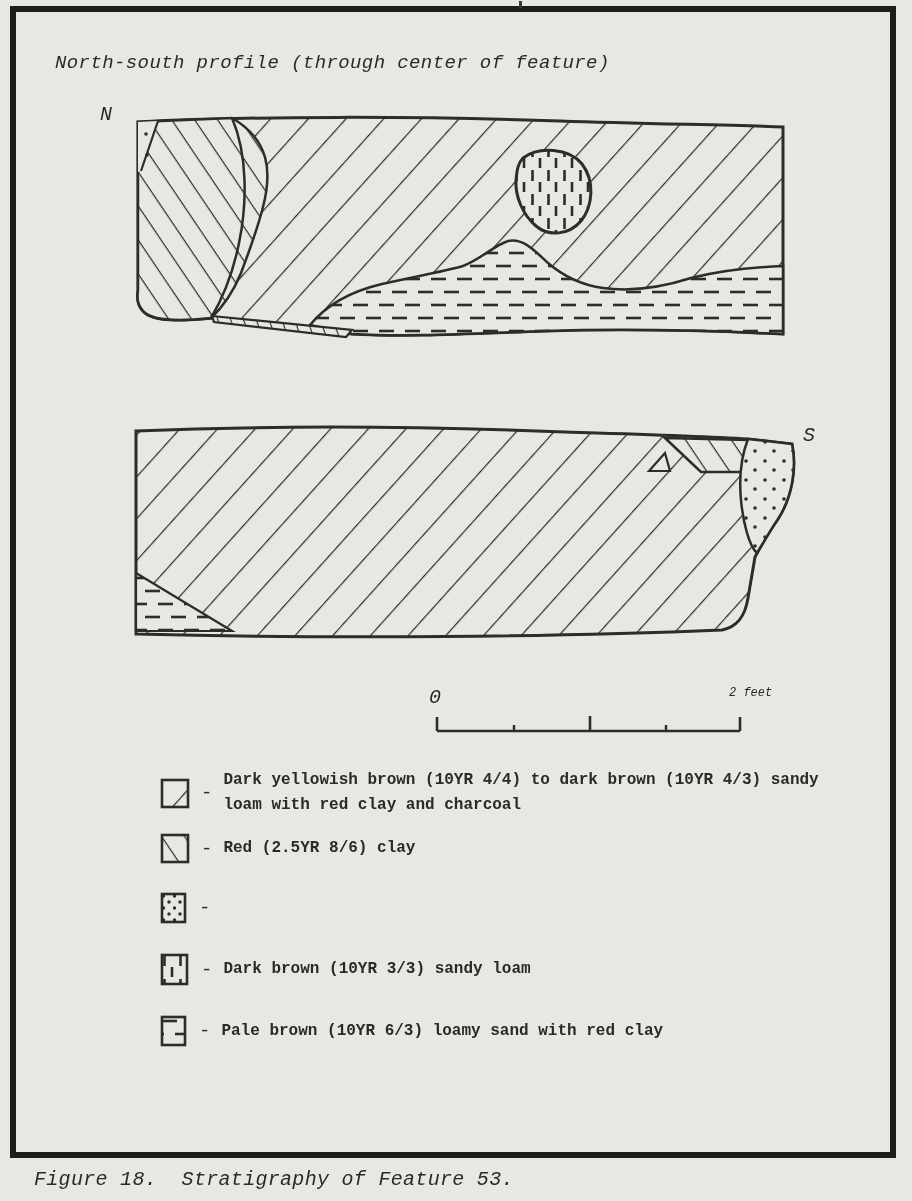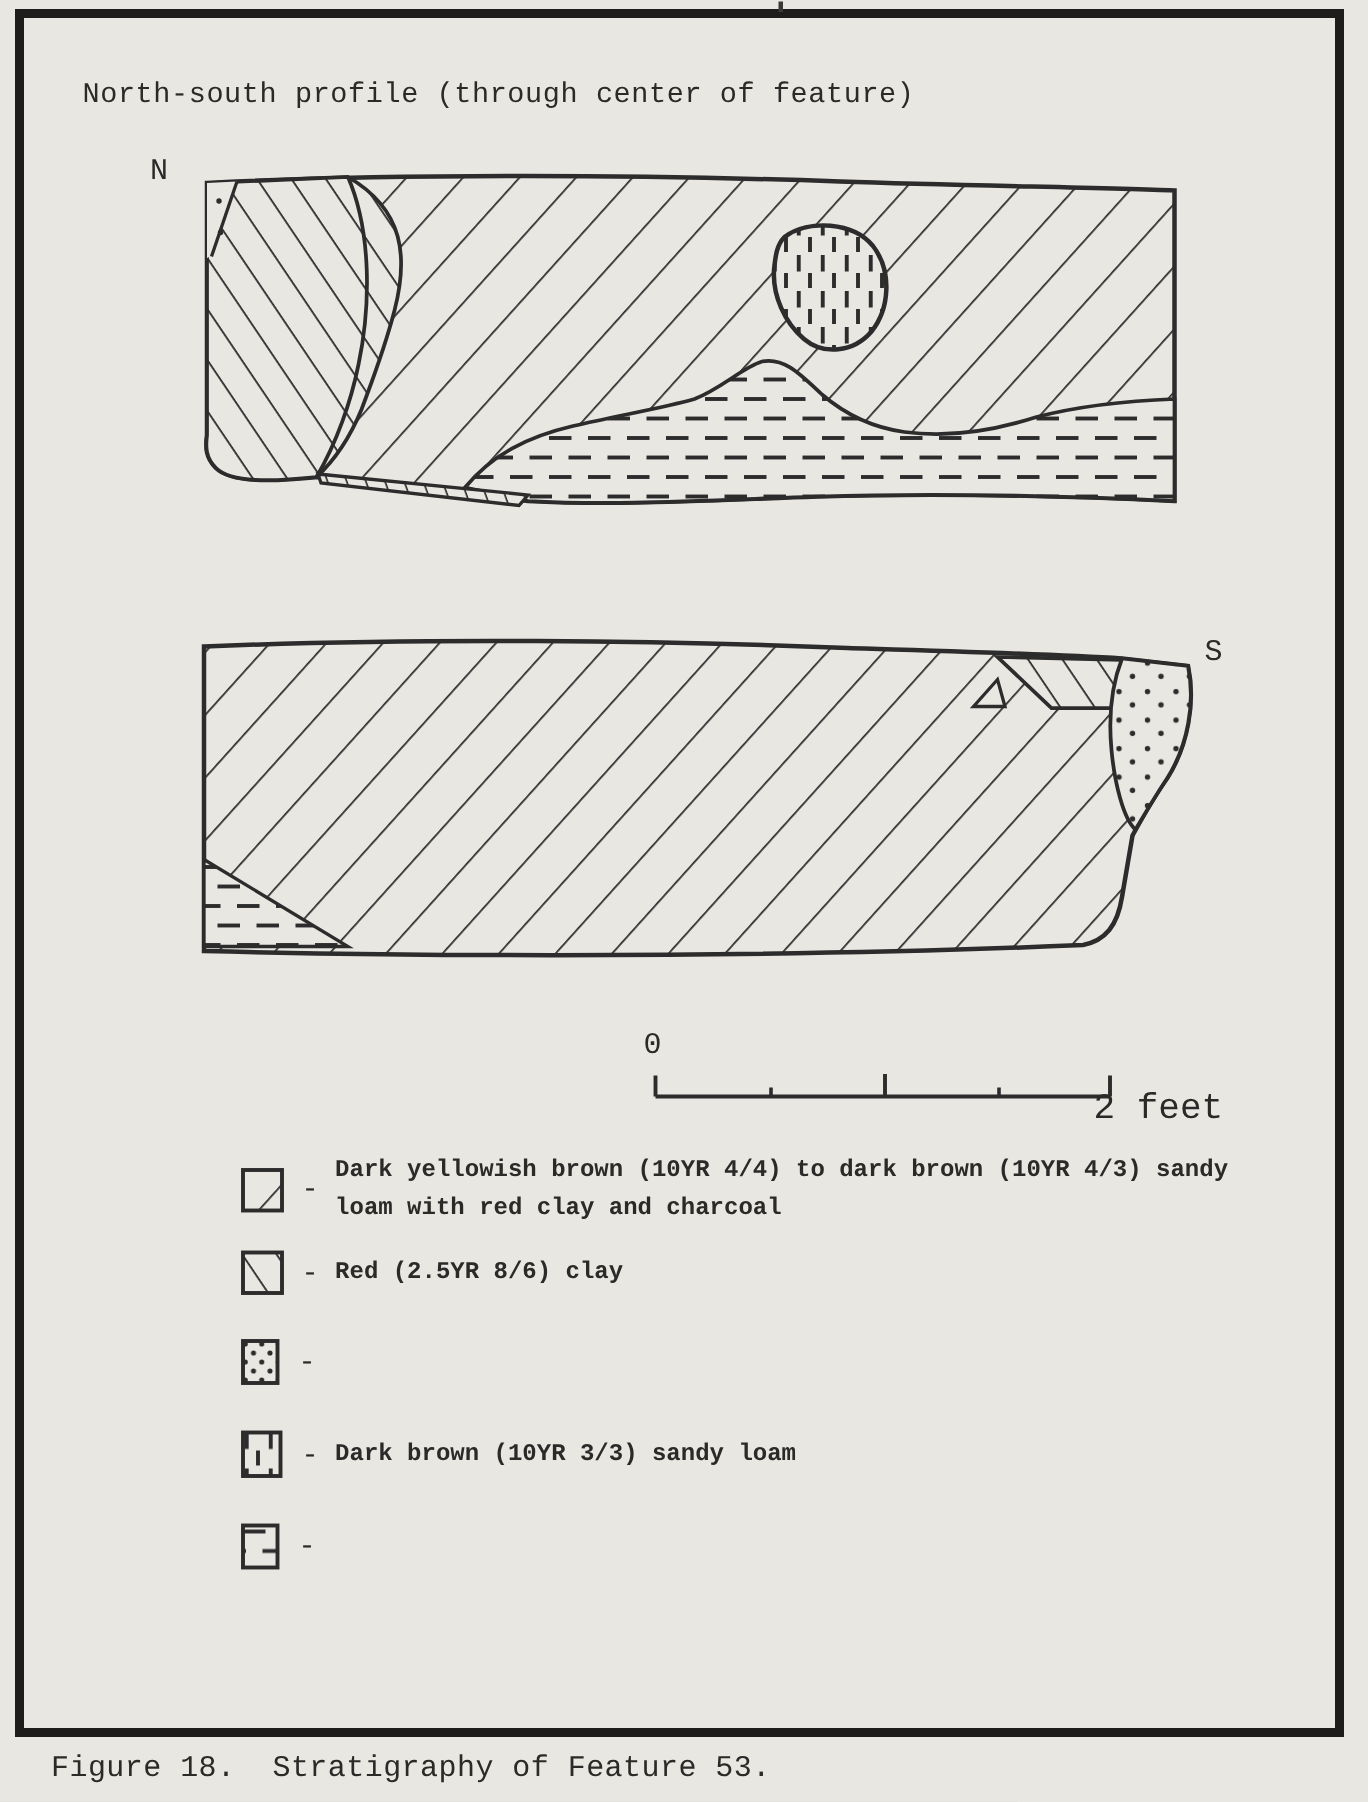--- a/index.html
+++ b/index.html
@@ -14,30 +14,30 @@
   }
   .frame{
     position:absolute;left:10px;top:6px;
     width:886px;height:1152px;
     box-sizing:border-box;
     border:6px solid #1e1d1b;
   }
   .tickmark{
     position:absolute;left:519px;top:1px;width:3px;height:7px;background:#3a3936;
   }
-  .mono{white-space:pre;}
+  .mono{white-space:pre;font-style:italic;}
   .title{
     position:absolute;left:55px;top:52px;
     font-size:19px;letter-spacing:.4px;
   }
   .nlabel{position:absolute;left:100px;top:103px;font-size:20px;}
   .slabel{position:absolute;left:803px;top:424px;font-size:20px;}
   .drawing{position:absolute;left:0;top:0;}
   .scale0{position:absolute;left:429px;top:686px;font-size:20px;}
-  .scale2{position:absolute;left:729px;top:726px;font-size:24px;}
+  .scale2{position:absolute;left:729px;top:686px;font-size:12px;}
   .lrow{
     position:absolute;left:160px;
     display:flex;align-items:center;gap:11px;
   }
   .lrow .swatch{flex:0 0 auto;display:block;}
   .ldash{font-size:19px;}
   .ltext{
     font-size:16px;line-height:25px;width:632px;
     white-space:normal;
     font-weight:bold;
@@ -172,19 +172,20 @@
       </svg>
       <span class="ldash">-</span>
       <span class="ltext">Dark brown (10YR 3/3) sandy loam</span>
     </div>
 
     <div class="lrow" style="top:1015px;">
       <svg class="swatch" width="28" height="32">
         <rect x="2" y="2" width="23" height="28" fill="url(#hdash)" stroke="#2c2c2c" stroke-width="2.6"></rect>
       </svg>
       <span class="ldash">-</span>
+      <span class="ltext">Pale brown (10YR 6/3) loamy sand with red clay</span>
     </div>
 
   </div>
 
   <div class="caption mono">Figure 18.  Stratigraphy of Feature 53.</div>
 
 </div>
 
 </body></html>

